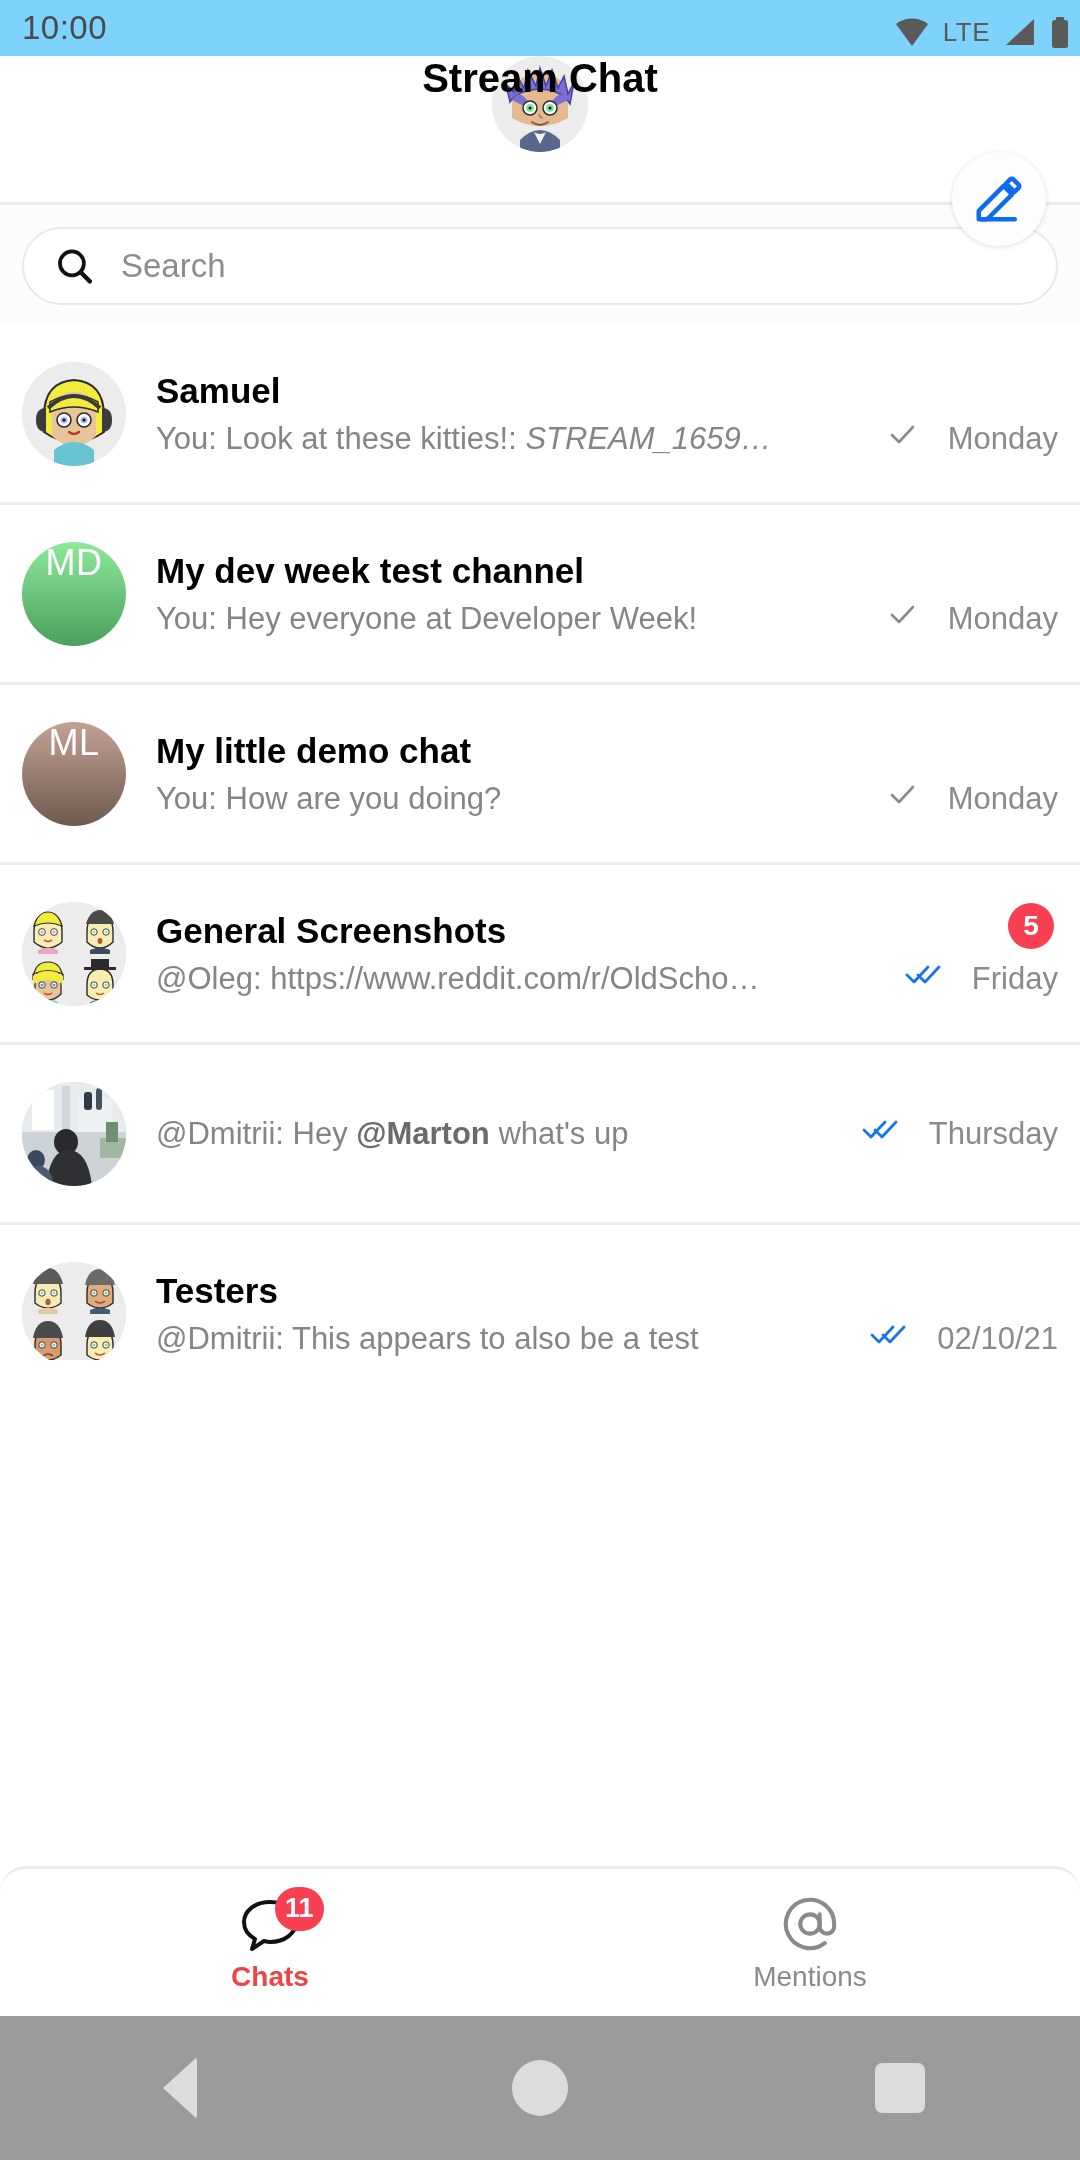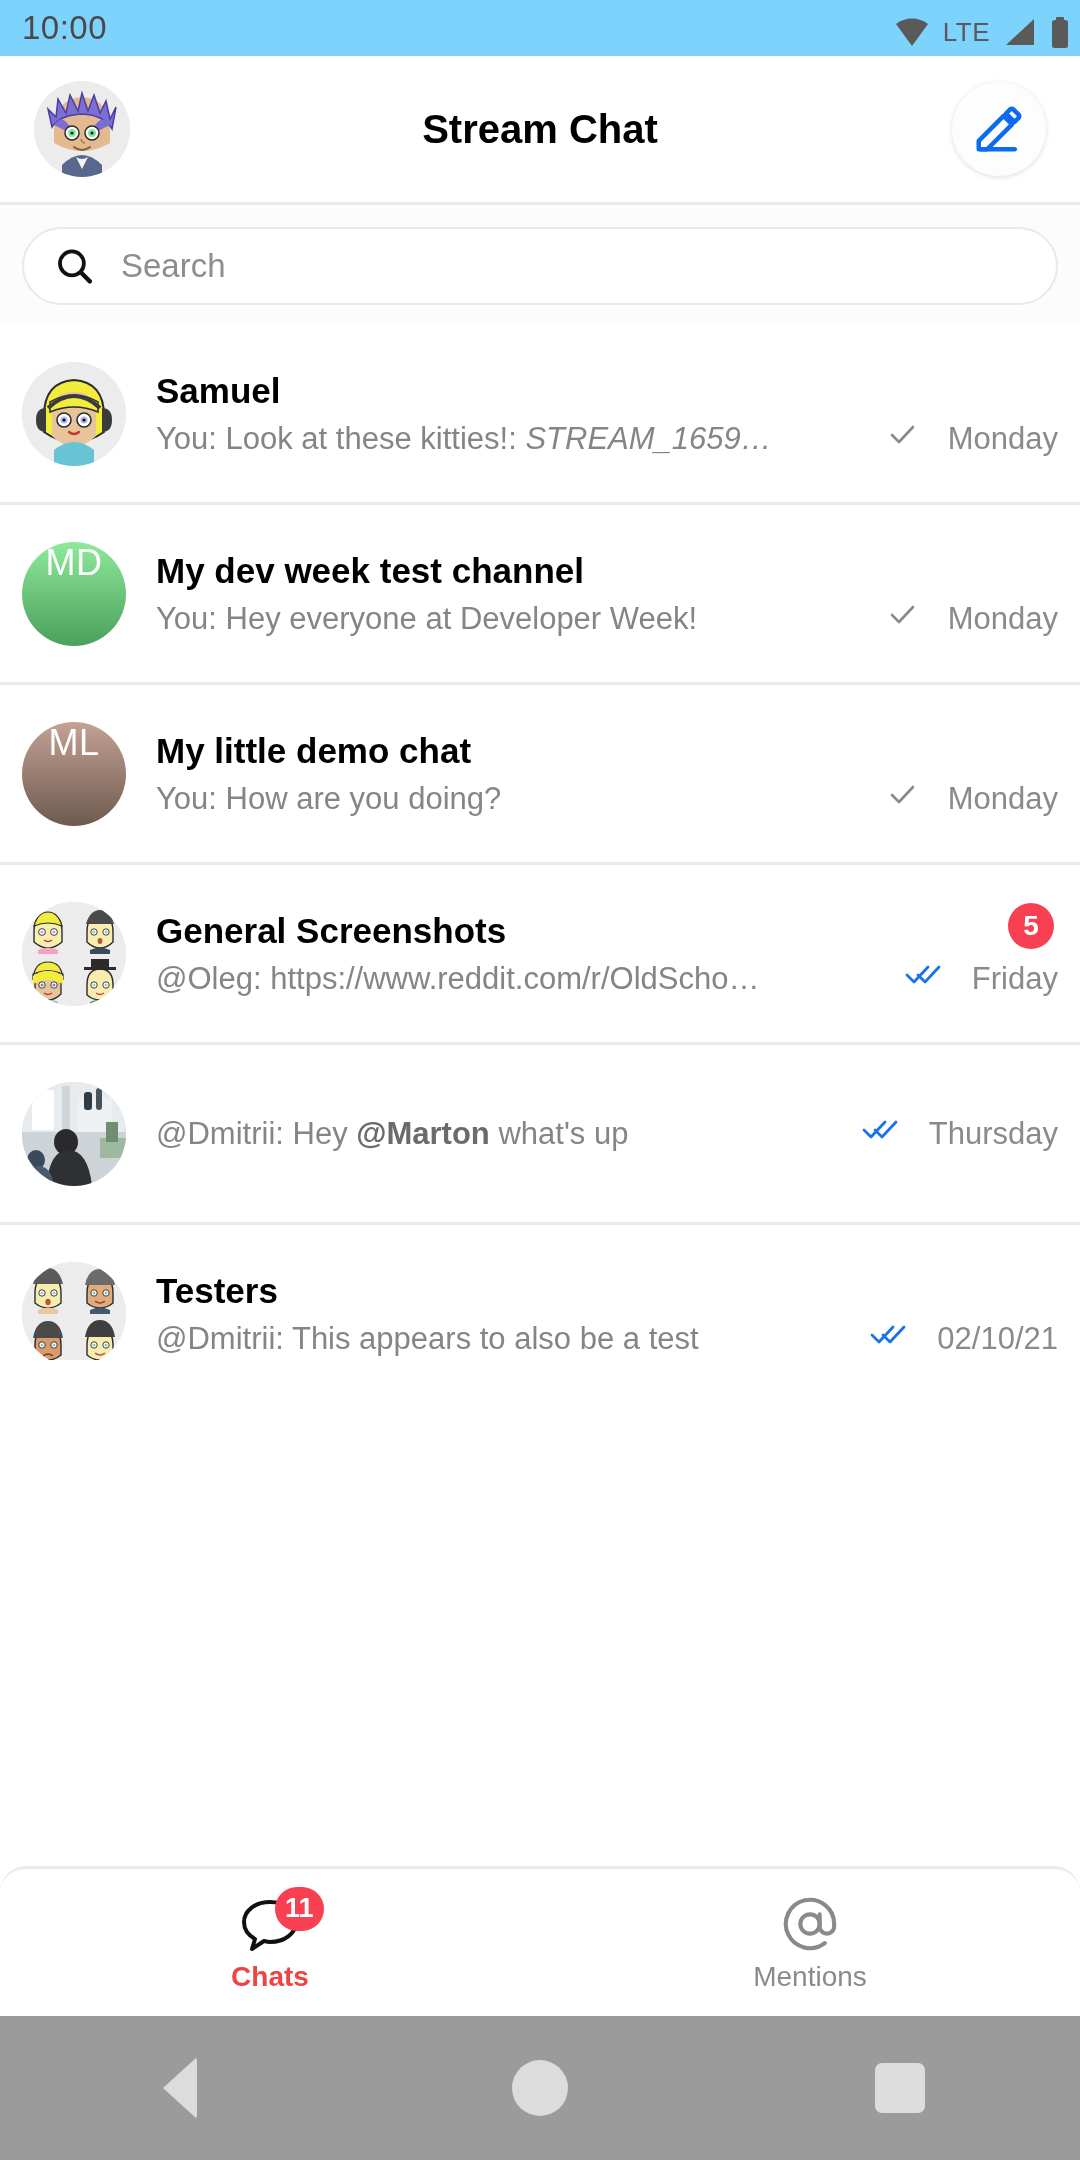--- a/index.html
+++ b/index.html
@@ -23,20 +23,21 @@
   .sb-ico{ display:block; }
   #status-lte{ font-size:26px; color:#5a5a5a; letter-spacing:.5px; font-weight:400; }
 
   
   #app-bar{
     height:146px; width:100%;
     display:flex; align-items:center;
     padding:0 34px;
     background:#ffffff;
     position:relative;
+    flex-direction:column;
   }
   #user-avatar{
     width:96px; height:96px; border-radius:50%;
     background:#ececec; flex:0 0 auto; overflow:hidden;
     position:relative;
   }
   #app-title{
     position:absolute; left:0; right:0; text-align:center;
     font-size:40px; font-weight:bold; color:#000000;
     pointer-events:none;

